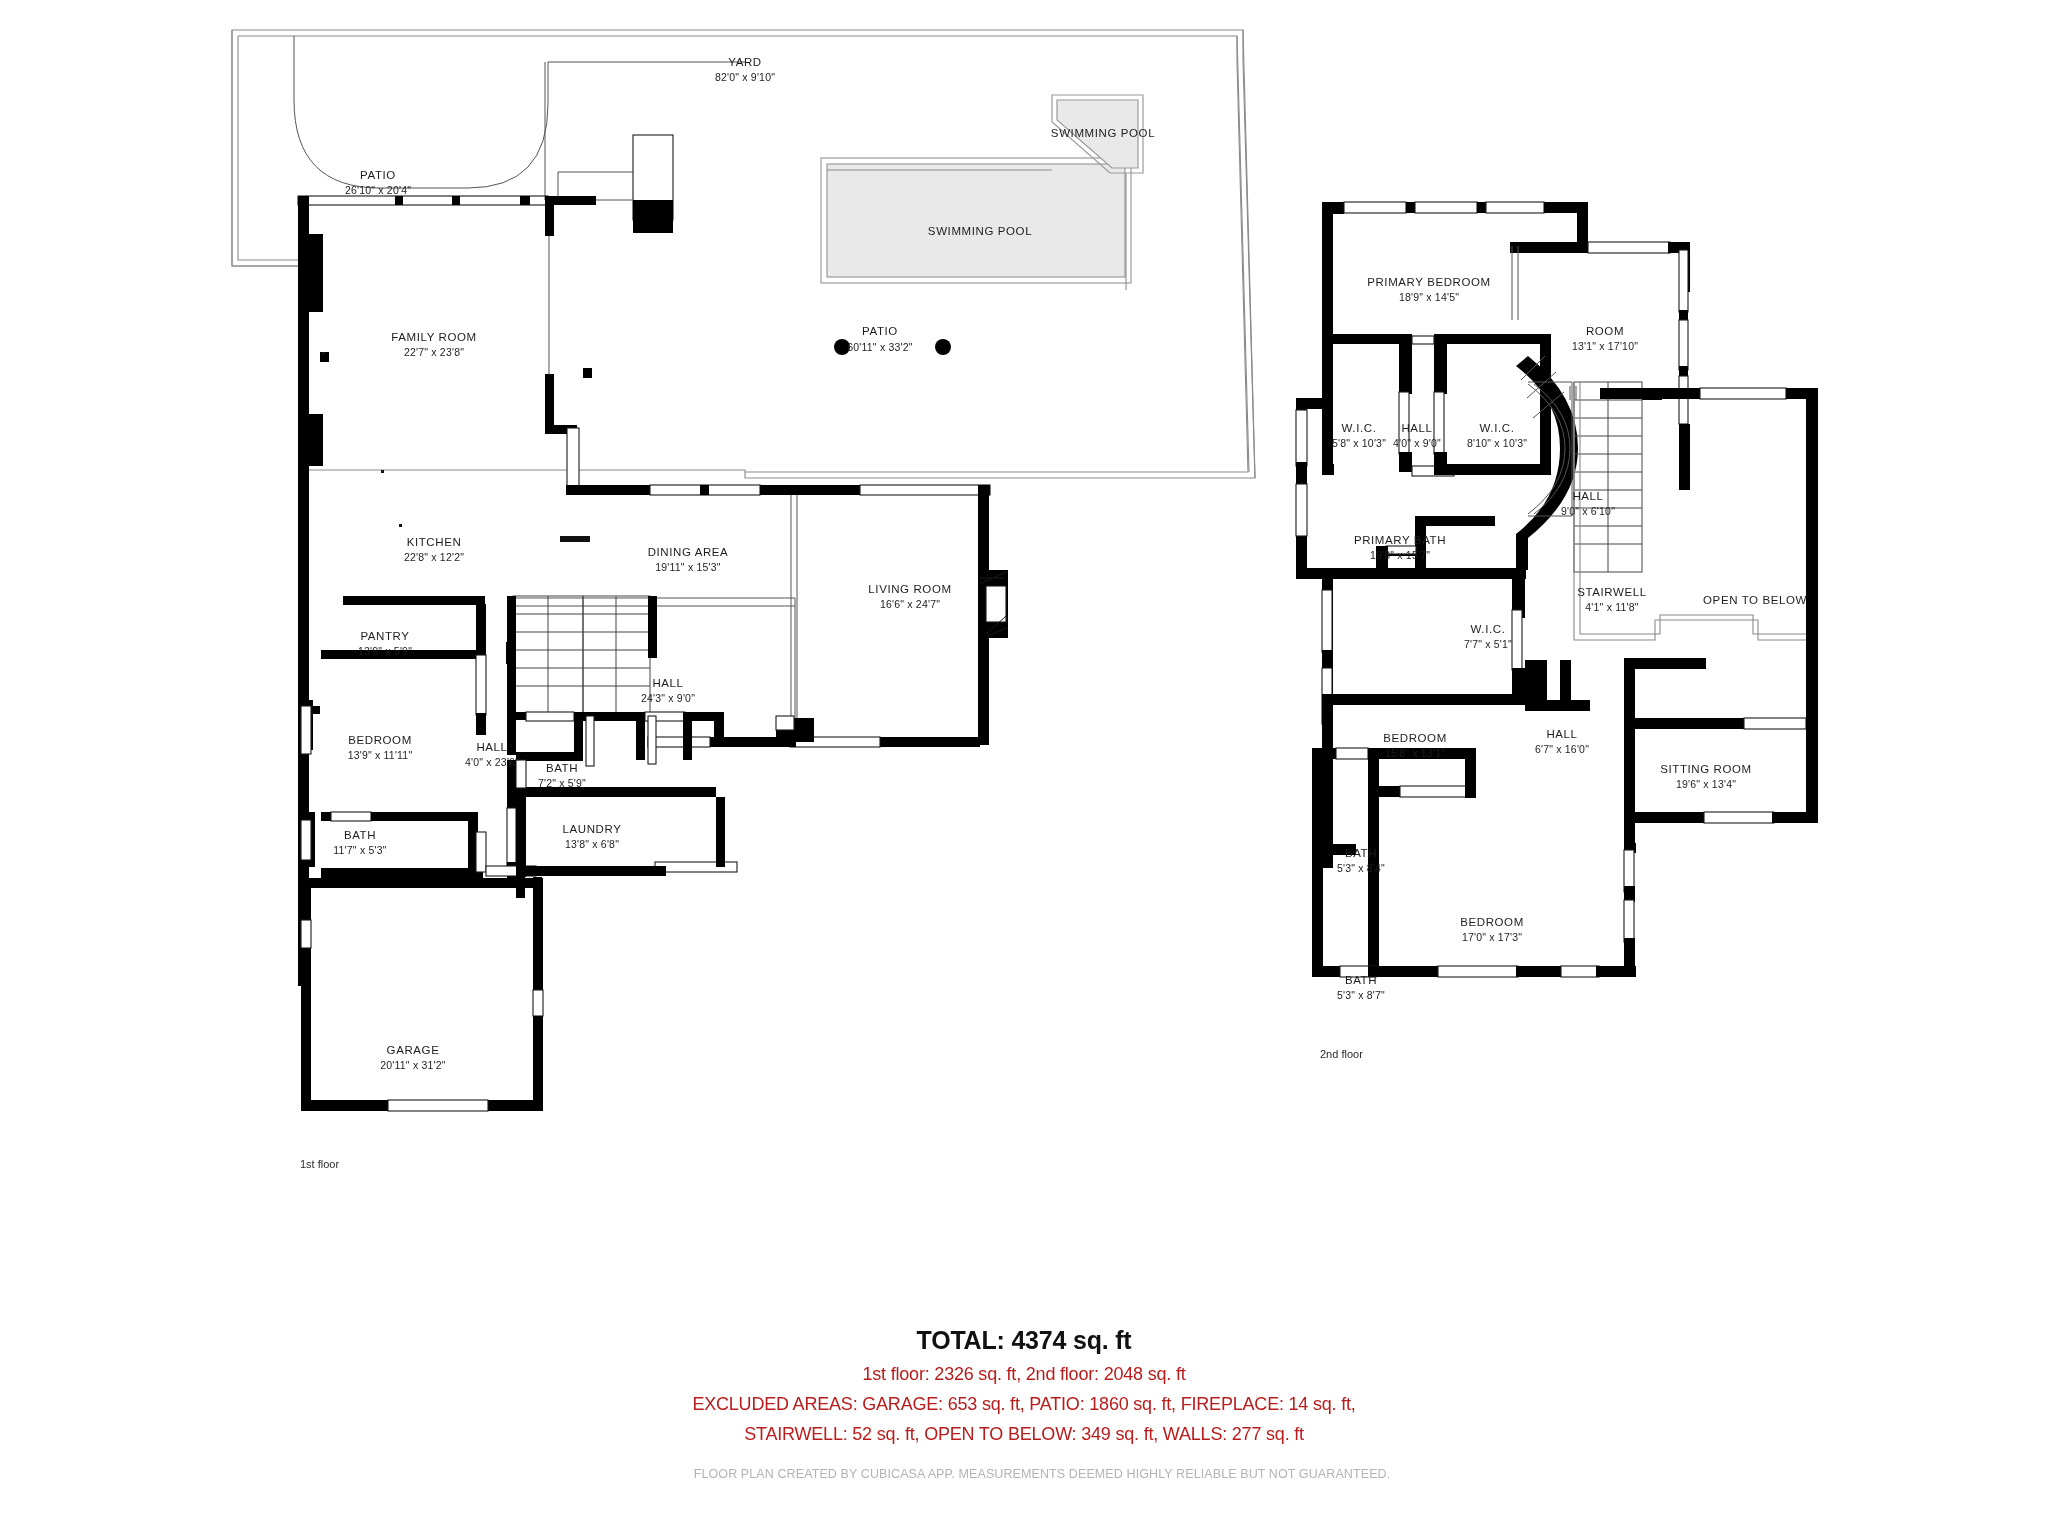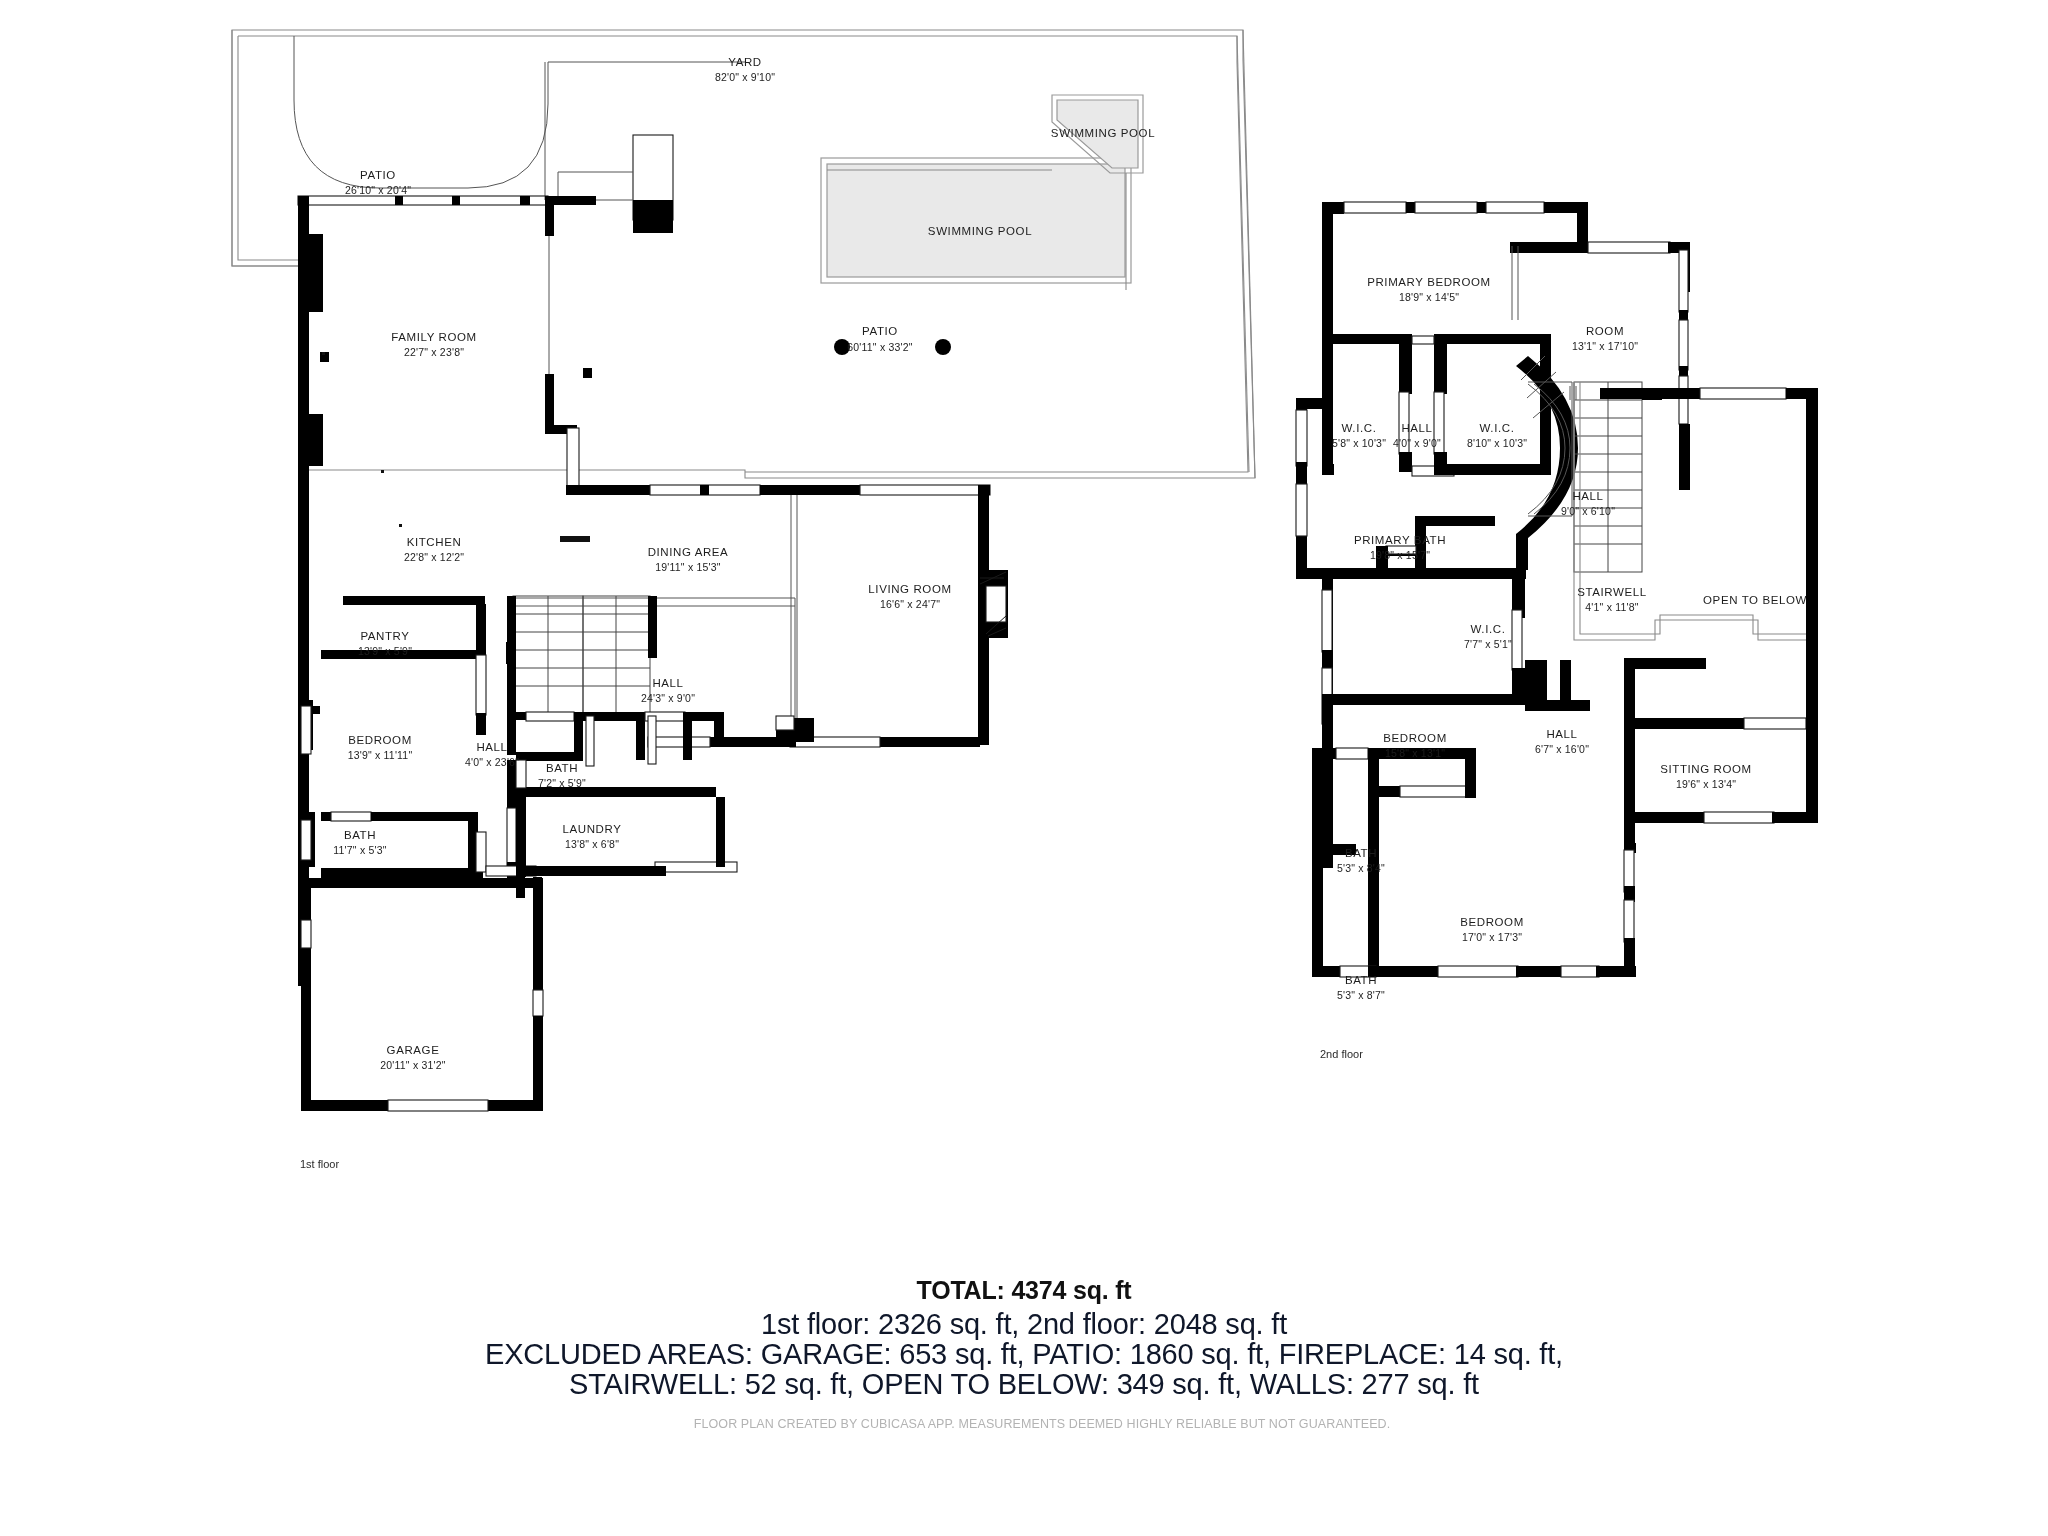--- a/index.html
+++ b/index.html
@@ -46,35 +46,35 @@
   .poolframe { fill: none; stroke: #9a9a9a; stroke-width: 1.2; }
   .winline { fill: none; stroke: #1a1a1a; stroke-width: 1.1; }
   .winfill { fill: #ffffff; stroke: #1a1a1a; stroke-width: 1.1; }
   .stair  { fill: none; stroke: #444; stroke-width: 1; }
   .dot    { fill: #000; }
   .hatch-line { stroke: #1a1a1a; stroke-width: 1; }
 
   #summary {
     position: absolute;
     left: 0;
-    top: 1276px;
+    top: 1326px;
     width: 2048px;
     text-align: center;
   }
   .sum-total {
     font-size: 25px;
     font-weight: bold;
     letter-spacing: -0.2px;
     margin: 0 0 4px 0;
     color: #111;
   }
   .sum-line {
-    font-size: 29px;
+    font-size: 18px;
     line-height: 30px;
-    color: #0f172a;
+    color: #b91c1c;
     letter-spacing: -0.2px;
   }
   .sum-disclaimer {
     margin-top: 18px;
     font-size: 12.5px;
     color: #b3b3b3;
     letter-spacing: 0.1px;
     padding-left: 36px;
   }
 </style>

